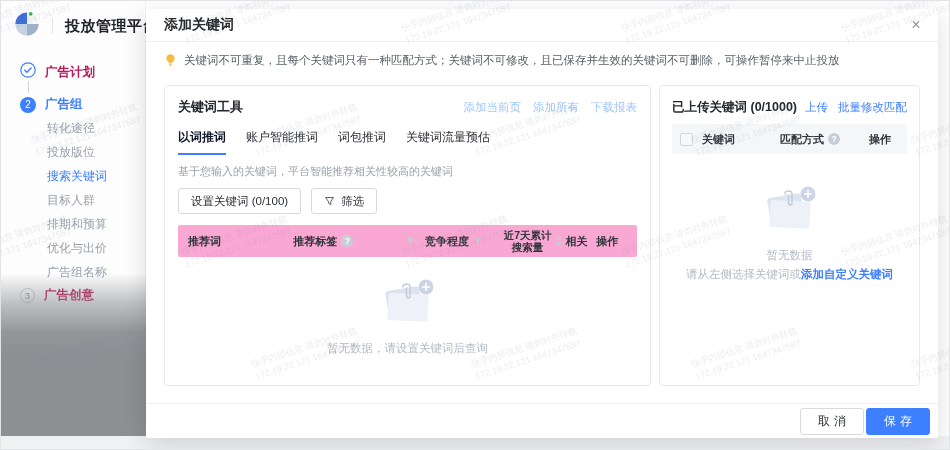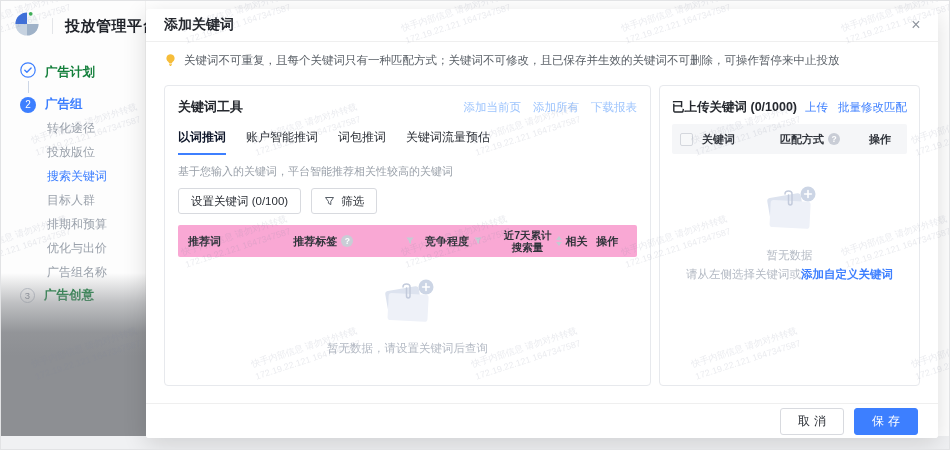--- a/index.html
+++ b/index.html
@@ -8,21 +8,21 @@
             border:1px solid #e2e3e5; overflow:hidden; }
 
   
   .sidebar { position:absolute; left:0; top:0; width:145px; height:450px; background:#fdfdfd;
              border-right:1px solid rgba(0,0,0,.04); }
   .brand { position:absolute; left:13px; top:10px; display:flex; align-items:center; gap:12px; }
   .brand-divider { width:1px; height:16px; background:#e3e5e8; }
   .brand-title { font-size:15px; font-weight:700; color:#21242b; letter-spacing:.5px; white-space:nowrap; }
   .step { position:absolute; left:19px; display:flex; align-items:center; gap:9px; }
   .s1 { top:61px; } .s2 { top:95px; } .s3 { top:286px; }
-  .step-label { font-size:12.5px; font-weight:600; color:#15803d; }
+  .step-label { font-size:12.5px; font-weight:600; color:#be185d; }
   .s2 .step-label { color:#3d7fff; }
   .badge { width:16px; height:16px; border-radius:50%; background:#3d7fff; color:#fff;
            font-size:10px; display:flex; align-items:center; justify-content:center; }
   .badge.ghost { background:transparent; border:1px solid #c2c7d0; color:#8b919c;
                  width:15px; height:15px; font-size:9.5px; }
   .connector { position:absolute; left:27px; top:80px; width:1px; height:12px; background:#ccd6e6; }
   .sub { position:absolute; left:46px; font-size:12px; color:#9aa1ab; cursor:pointer; }
   .sub.active { color:#3d7fff; }
   .t0{top:119px}.t1{top:143px}.t2{top:167px}.t3{top:191px}.t4{top:215px}.t5{top:239px}.t6{top:263px}
   .sidebar-dim { position:absolute; left:0; top:272px; width:145px; height:165px; pointer-events:none;
@@ -85,21 +85,21 @@
 
   .p-desc2 { margin-top:9px; font-size:10.5px; line-height:16px; color:#8b929b; }
   .p-desc2 .lnk-inline { color:#3d7fff; cursor:pointer; }
   .thead2 { margin-top:8px; height:30px; background:#f5f6f8; border-radius:2px; display:flex;
             align-items:center; padding:0 8px; gap:9px; font-size:11px; font-weight:600; color:#30343b; }
   .checkbox { width:13px; height:13px; border:1px solid #d4d7dd; border-radius:2px; background:#f7f8f9; cursor:pointer; }
   .th2-word { flex:1; } .th2-match { width:80px; display:flex; align-items:center; gap:4px; } .th2-op { width:30px; }
 
   .m-footer { position:absolute; left:0; right:0; bottom:0; height:35px; border-top:1px solid #efefef;
               background:#fff; border-radius:0 0 3px 3px; display:flex; align-items:center;
-              justify-content:flex-end; gap:10px; padding-right:20px; }
+              justify-content:flex-end; gap:2px; padding-right:8px; }
   .btn { height:27px; width:64px; border-radius:3px; font-size:12px; display:flex; align-items:center;
          justify-content:center; cursor:pointer; font-family:inherit; }
   .btn span { letter-spacing:4px; margin-right:-4px; }
   .btn-cancel { background:#fff; border:1px solid #d8dadf; color:#2b2f36; }
   .btn-save { background:#3d7fff; border:1px solid #3d7fff; color:#fff; }
 
   
   .watermark-layer { position:absolute; inset:0; z-index:40; pointer-events:none; overflow:hidden; }
   .wm { position:absolute; transform:rotate(-18deg); font-size:9px; line-height:13px;
         color:rgba(128,139,158,.17); white-space:nowrap; }

